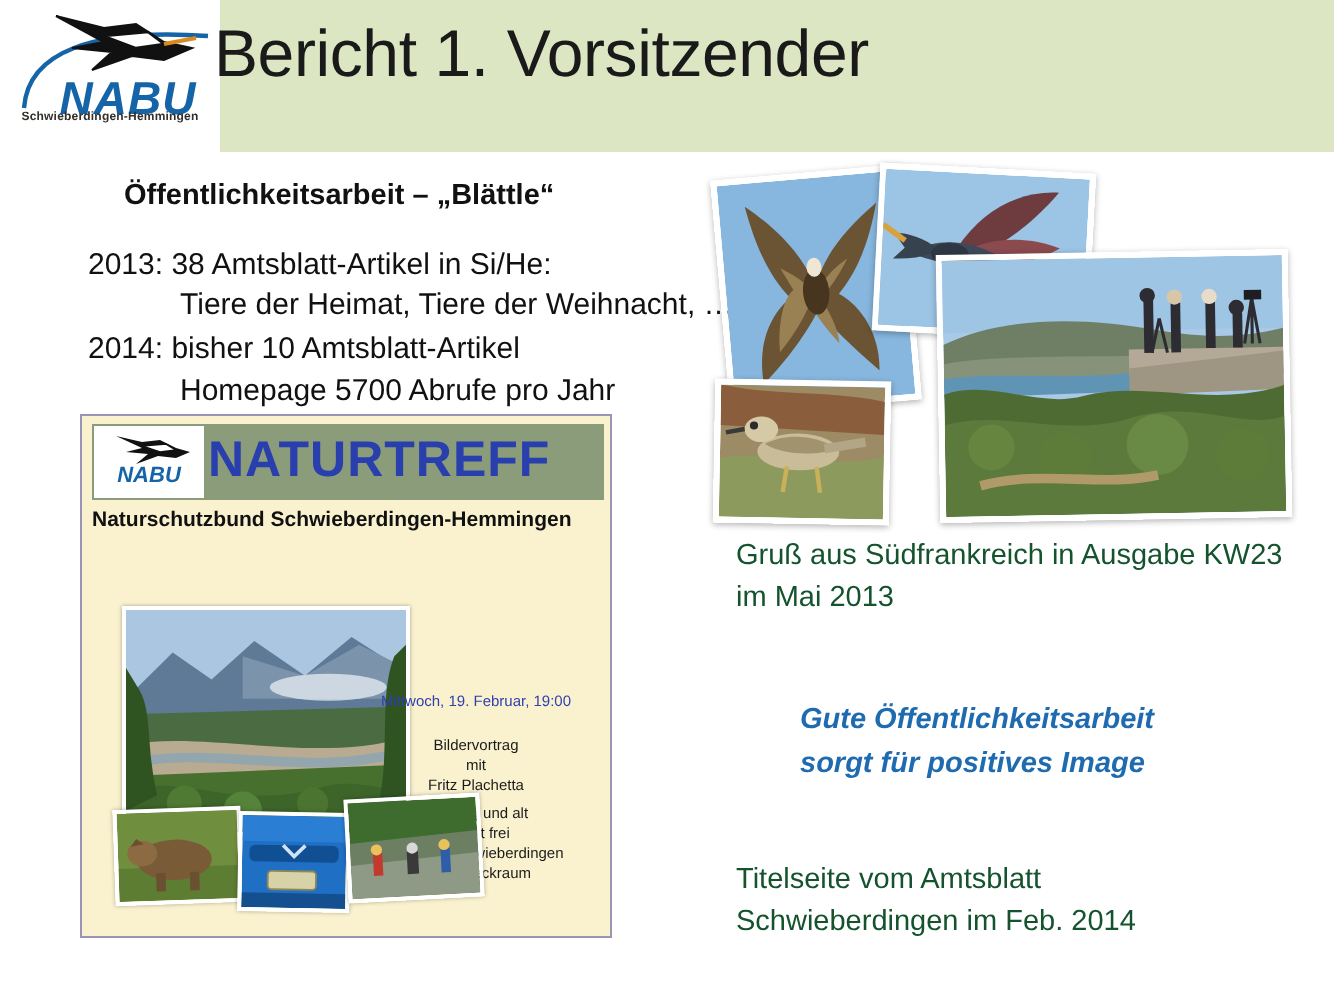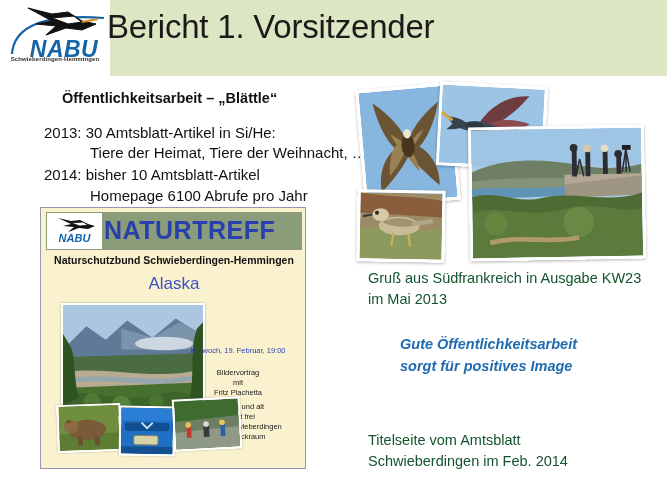--- a/index.html
+++ b/index.html
@@ -31,21 +31,21 @@
   
   #poster{position:absolute;left:40px;top:207px;width:266px;height:262px;
        background:#faf2cf;border:1px solid #9a95b5;box-sizing:border-box;}
   #poster-head{position:absolute;left:5px;top:4px;width:256px;height:38px;background:#8a9c79;}
   #poster-logo{position:absolute;left:1px;top:1px;width:55px;height:36px;background:#ffffff;}
   #poster-stork{position:absolute;left:8px;top:2px;width:42px;height:19px;}
   #poster-logo-word{position:absolute;left:0;top:19px;width:55px;text-align:center;
        font-size:11px;font-weight:bold;font-style:italic;color:#1564a8;}
   #poster-title{position:absolute;left:58px;top:4px;width:198px;text-align:left;
        font-size:25px;font-weight:bold;color:#2a3fae;letter-spacing:.5px;}
-  #poster-org{position:absolute;left:5px;top:46px;width:256px;text-align:center;
+  #poster-org{position:absolute;left:5px;top:46px;width:256px;text-align:left;
        font-size:10.5px;font-weight:bold;color:#111;}
   #poster-topic{position:absolute;left:5px;top:66px;width:256px;text-align:center;
        font-size:17px;color:#3a52c0;}
 
   #poster-photo{position:absolute;left:20px;top:95px;width:144px;height:115px;
        border:2px solid #ffffff;box-sizing:border-box;overflow:hidden;
        box-shadow:0 0 2px rgba(0,0,0,.35);}
 
   .poster-text{position:absolute;width:130px;text-align:center;color:#1b1b1b;
        font-size:7.5px;line-height:10px;}
@@ -70,21 +70,21 @@
        box-shadow:0 1px 3px rgba(0,0,0,.3);}
   #photo-vulture{left:5px;top:0px;width:96px;height:118px;transform:rotate(-5deg);}
   #photo-heron{left:83px;top:-2px;width:108px;height:84px;transform:rotate(3deg);}
   #photo-landscape{left:114px;top:40px;width:176px;height:134px;transform:rotate(-1deg);}
   #photo-curlew{left:2px;top:104px;width:88px;height:72px;transform:rotate(1deg);}
 
   
   .caption{position:absolute;font-size:14.5px;color:#14532d;line-height:21px;white-space:nowrap;}
   #cap-france{left:368px;top:268px;}
   #cap-amtsblatt{left:368px;top:414px;margin-top:16px;}
-  #cap-blue{position:absolute;left:400px;top:333px;font-size:14.5px;line-height:22px;
+  #cap-blue{position:absolute;left:400px;top:349px;font-size:14.5px;line-height:22px;
        color:#1f6bb0;font-weight:bold;font-style:italic;white-space:nowrap;}
 
   
   #footer{position:absolute;left:8px;top:504px;font-size:10px;color:#2a2a2a;}
 </style>
 </head>
 <body>
 
 <div id="header-band"></div>
 
@@ -99,40 +99,39 @@
       <path d="M60 18 L76 15" stroke="#d98b20" stroke-width="2" fill="none"></path>
     </svg>
     <div id="logo-word">NABU</div>
   </div>
   <div id="logo-sub">Schwieberdingen-Hemmingen</div>
 </div>
 
 <div id="slide-title">Bericht 1. Vorsitzender</div>
 
 <div id="section-heading">Öffentlichkeitsarbeit – „Blättle“</div>
-<div class="body-line" id="line-2013">2013: 30 Amtsblatt-Artikel in Si/He:</div>
+<div class="body-line" id="line-2013">2013: 38 Amtsblatt-Artikel in Si/He:</div>
 <div class="body-line" id="line-2013b">Tiere der Heimat, Tiere der Weihnacht, …</div>
 <div class="body-line" id="line-2014">2014:  bisher 10 Amtsblatt-Artikel</div>
-<div class="body-line" id="line-2014b">Homepage 6100 Abrufe pro Jahr</div>
+<div class="body-line" id="line-2014b">Homepage 5700 Abrufe pro Jahr</div>
 
 <div id="poster">
 
   <div id="poster-head">
     <div id="poster-logo">
       <svg id="poster-stork" viewBox="0 0 42 19">
         <path d="M3 3 L16 9 L8 11 L19 12 L13 17 L24 13 L33 14 L40 11 L33 9 L25 5 L16 6 Z" fill="#111"></path>
         <path d="M16 8 L28 7 L33 10 L25 11 Z" fill="#ffffff" stroke="#111" stroke-width=".8"></path>
       </svg>
       <div id="poster-logo-word">NABU</div>
     </div>
     <div id="poster-title">NATURTREFF</div>
   </div>
 
   <div id="poster-org">Naturschutzbund Schwieberdingen-Hemmingen</div>
-  <div id="poster-topic">Alaska</div>
 
   <div id="poster-photo">
     <svg viewBox="0 0 144 115" preserveAspectRatio="none" width="100%" height="100%">
       <rect x="0" y="0" width="144" height="52" fill="#aac6e0"></rect>
       <path d="M0 46 L24 22 L44 36 L66 16 L92 34 L116 14 L144 32 L144 56 L0 56 Z" fill="#5f7a96"></path>
       <path d="M60 24 L92 34 L120 18 L144 30 L144 46 L60 46 Z" fill="#7b93ab"></path>
       <ellipse cx="104" cy="40" rx="30" ry="7" fill="#e8eef3" opacity=".75"></ellipse>
       <path d="M0 54 L144 50 L144 72 L0 76 Z" fill="#4b6b43"></path>
       <path d="M0 70 C 40 62, 96 80, 144 66 L144 88 L0 92 Z" fill="#b9ab92"></path>
       <path d="M10 78 C 50 72, 96 86, 140 74" stroke="#93a6ae" stroke-width="5" fill="none"></path>

